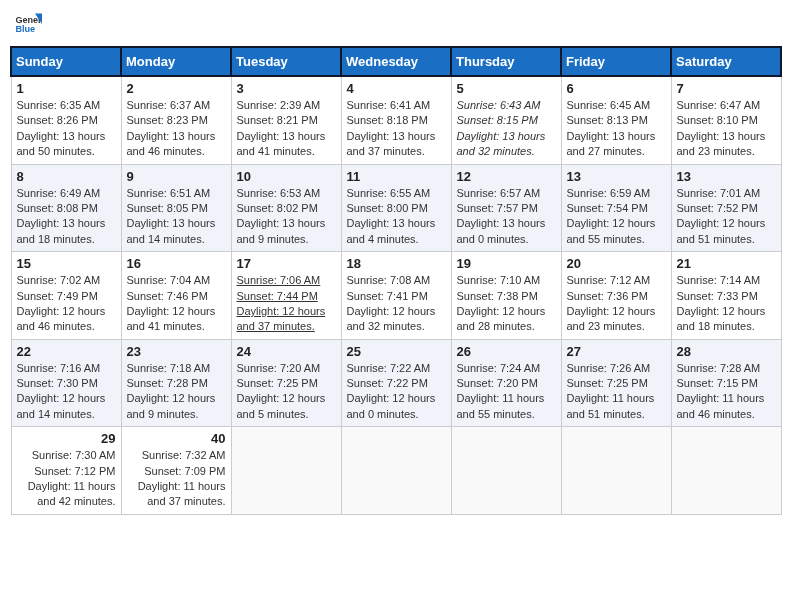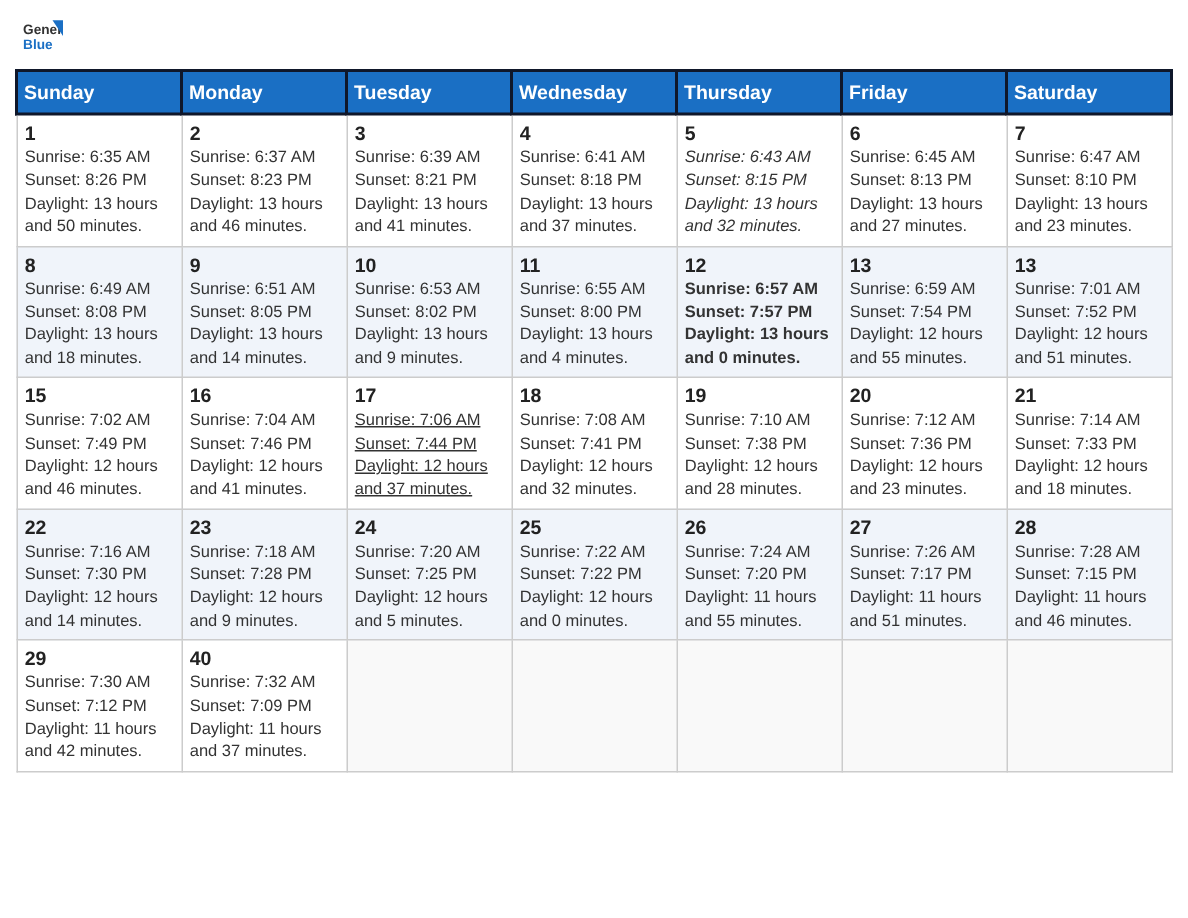--- a/index.html
+++ b/index.html
@@ -73,20 +73,21 @@
     .day-info {
       color: #333;
       font-size: 11px;
       line-height: 1.4;
     }
     .empty-cell {
       background: #f9f9f9 !important;
     }
     .calendar tr:last-child td {
       background: #fff;
+      text-align: right;
     }
   </style>
 </head>
 <body>
 
 <div class="header">
   <div class="logo">
     <svg class="logo-icon" viewBox="0 0 40 40" xmlns="http://www.w3.org/2000/svg">
       <text x="2" y="18" font-size="13" font-weight="bold" fill="#333">General</text>
       <text x="2" y="32" font-size="13" font-weight="bold" fill="#1a6fc4">Blue</text>
@@ -122,21 +123,21 @@
         </td>
         <td>
           <span class="day-num">2</span>
           <div class="day-info" style="white-space: pre-line;">Sunrise: 6:37 AM
 Sunset: 8:23 PM
 Daylight: 13 hours
 and 46 minutes.</div>
         </td>
         <td>
           <span class="day-num">3</span>
-          <div class="day-info" style="white-space: pre-line;">Sunrise: 6:39 AM
+          <div class="day-info" style="white-space: pre-line;">Sunrise: 2:39 AM
 Sunset: 8:21 PM
 Daylight: 13 hours
 and 41 minutes.</div>
         </td>
         <td>
           <span class="day-num">4</span>
           <div class="day-info" style="white-space: pre-line;">Sunrise: 6:41 AM
 Sunset: 8:18 PM
 Daylight: 13 hours
 and 37 minutes.</div>
@@ -187,21 +188,21 @@
         </td>
         <td>
           <span class="day-num">11</span>
           <div class="day-info" style="white-space: pre-line;">Sunrise: 6:55 AM
 Sunset: 8:00 PM
 Daylight: 13 hours
 and 4 minutes.</div>
         </td>
         <td>
           <span class="day-num">12</span>
-          <div class="day-info" style="white-space: pre-line; font-weight: bold;">Sunrise: 6:57 AM
+          <div class="day-info" style="white-space: pre-line;">Sunrise: 6:57 AM
 Sunset: 7:57 PM
 Daylight: 13 hours
 and 0 minutes.</div>
         </td>
         <td>
           <span class="day-num">13</span>
           <div class="day-info" style="white-space: pre-line;">Sunrise: 6:59 AM
 Sunset: 7:54 PM
 Daylight: 12 hours
 and 55 minutes.</div>
@@ -297,21 +298,21 @@
         <td>
           <span class="day-num">26</span>
           <div class="day-info" style="white-space: pre-line;">Sunrise: 7:24 AM
 Sunset: 7:20 PM
 Daylight: 11 hours
 and 55 minutes.</div>
         </td>
         <td>
           <span class="day-num">27</span>
           <div class="day-info" style="white-space: pre-line;">Sunrise: 7:26 AM
-Sunset: 7:17 PM
+Sunset: 7:25 PM
 Daylight: 11 hours
 and 51 minutes.</div>
         </td>
         <td>
           <span class="day-num">28</span>
           <div class="day-info" style="white-space: pre-line;">Sunrise: 7:28 AM
 Sunset: 7:15 PM
 Daylight: 11 hours
 and 46 minutes.</div>
         </td>

